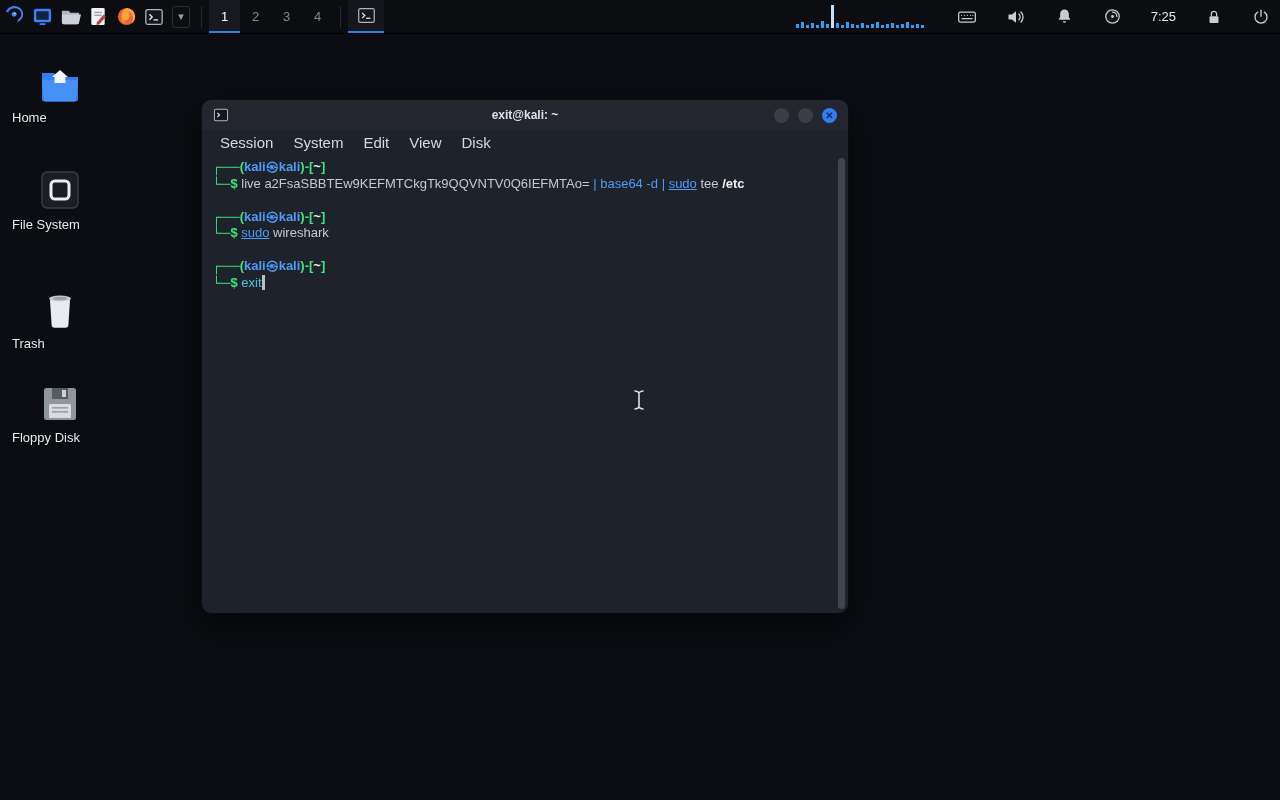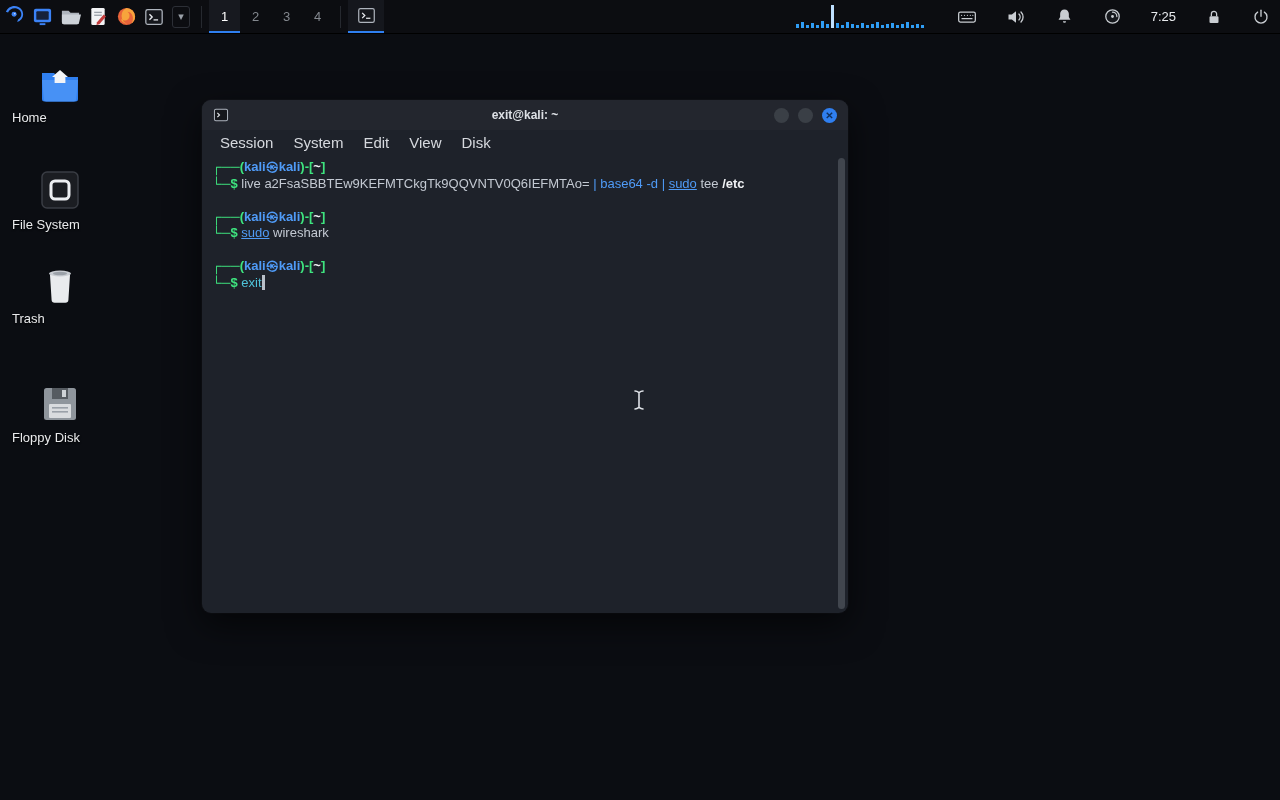--- a/index.html
+++ b/index.html
@@ -225,21 +225,21 @@
 <div class="desk-icon" style="top:165px">
   <div class="di-img">
     <svg width="42" height="42" viewBox="0 0 42 42">
         <rect x="3" y="3" width="36" height="36" rx="5" fill="#1b1d22" stroke="#3a3d44" stroke-width="1.5"></rect>
         <rect x="12" y="12" width="18" height="18" rx="4" fill="none" stroke="#eceef1" stroke-width="3"></rect>
       </svg>
   </div>
   <div class="di-label">File System</div>
 </div>
 
-<div class="desk-icon" style="top:259px">
+<div class="desk-icon" style="top:284px">
   <div class="di-img">
     <svg width="40" height="42" viewBox="0 0 40 42">
         <path d="M10 12h20l-1.6 25a3 3 0 0 1-3 2.8H14.6a3 3 0 0 1-3-2.8z" fill="#e9ebee"></path>
         <ellipse cx="20" cy="10.5" rx="11" ry="3" fill="#c9cdd3"></ellipse>
         <ellipse cx="20" cy="10.5" rx="7" ry="1.8" fill="#9aa0a8"></ellipse>
       </svg>
   </div>
   <div class="di-label">Trash</div>
 </div>
 

